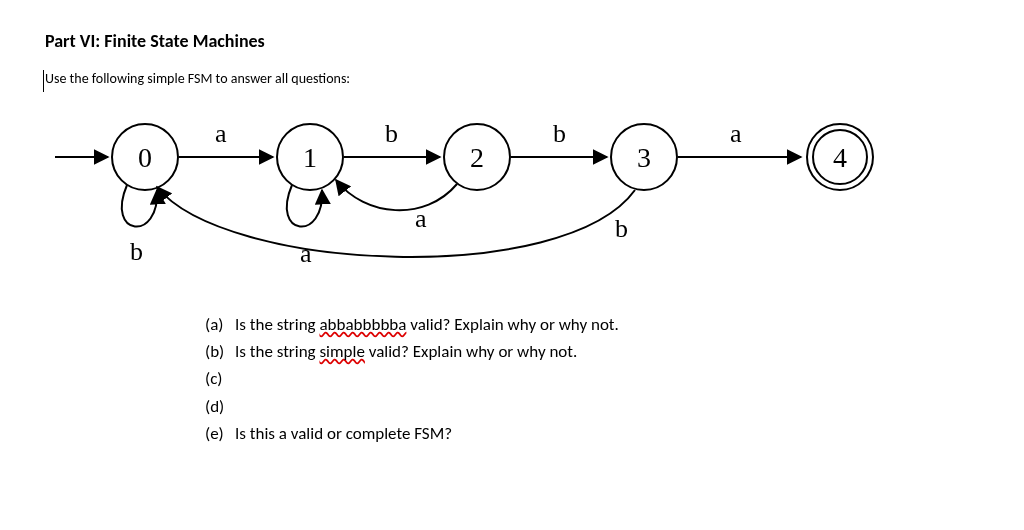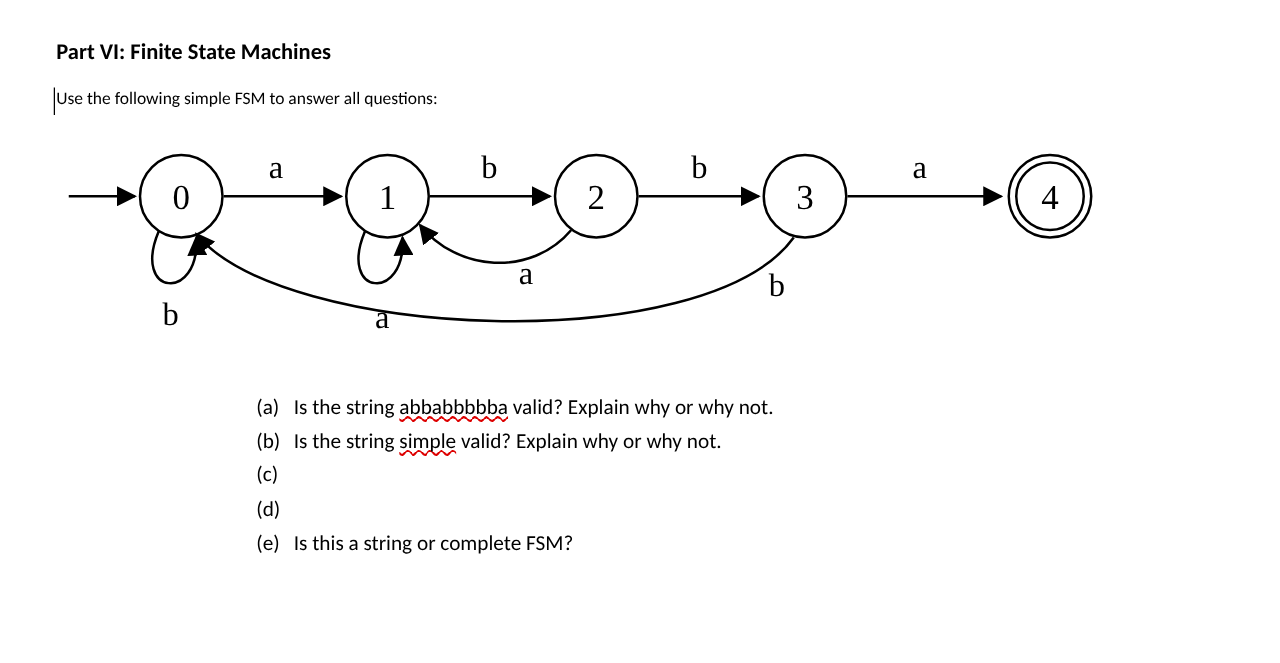--- a/index.html
+++ b/index.html
@@ -134,17 +134,17 @@
       <div class="q-text"><span>Is the string </span><span class="ul">simple</span><span> valid?  Explain why or why not.</span></div>
     </div>
     <div class="q-row">
       <div class="q-letter">(c)</div>
     </div>
     <div class="q-row">
       <div class="q-letter">(d)</div>
     </div>
     <div class="q-row">
       <div class="q-letter">(e)</div>
-      <div class="q-text">Is this a string or complete FSM?</div>
+      <div class="q-text">Is this a valid or complete FSM?</div>
     </div>
   </div>
 
 </div>
 
 </body></html>

